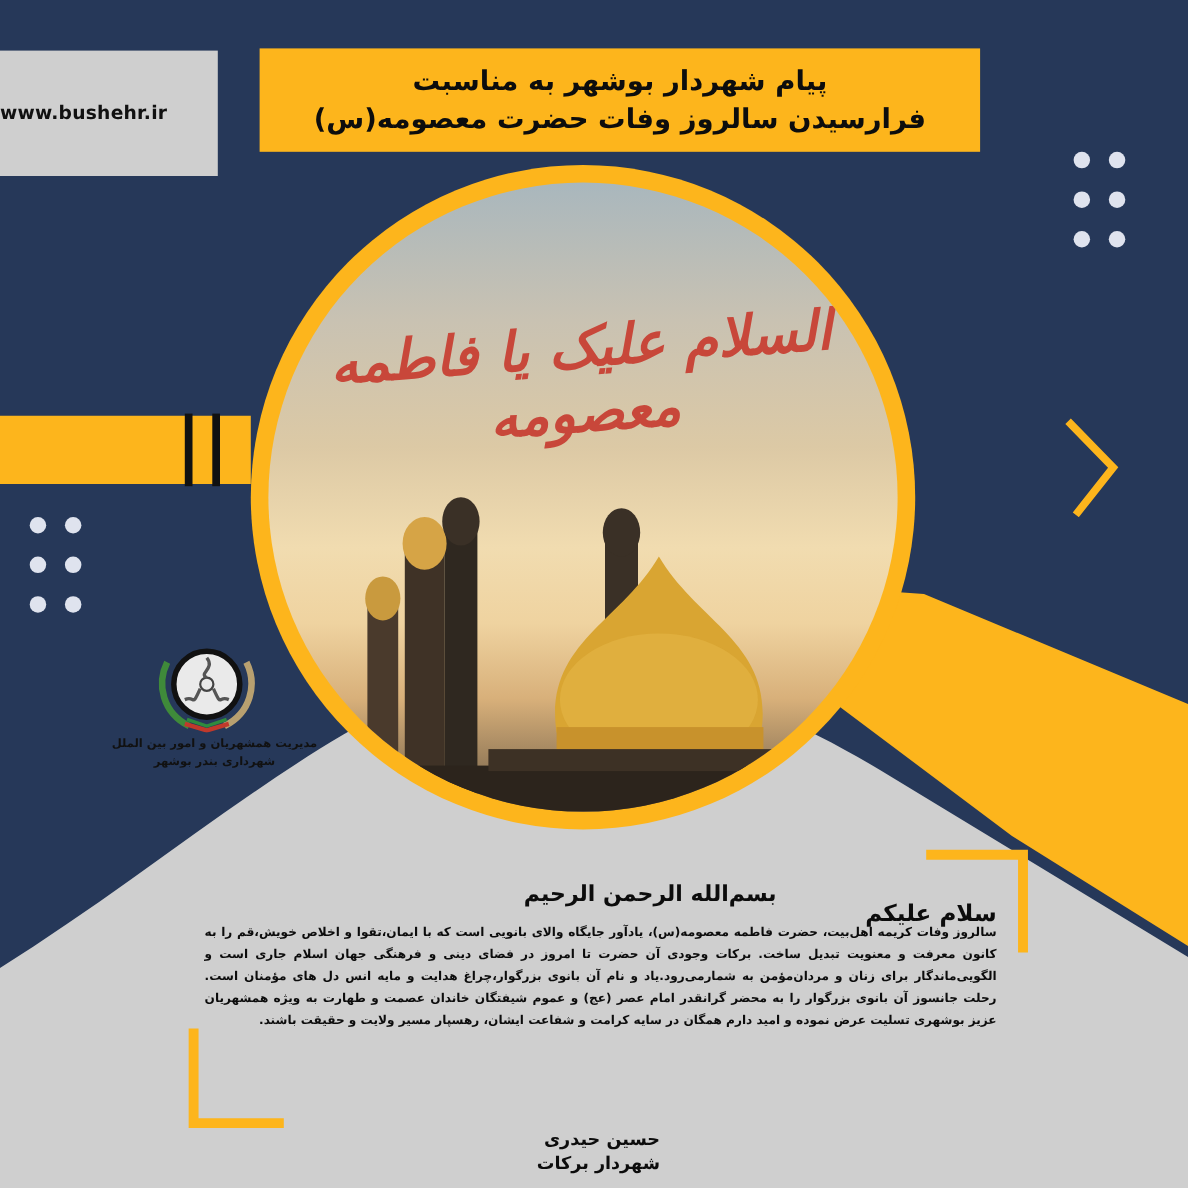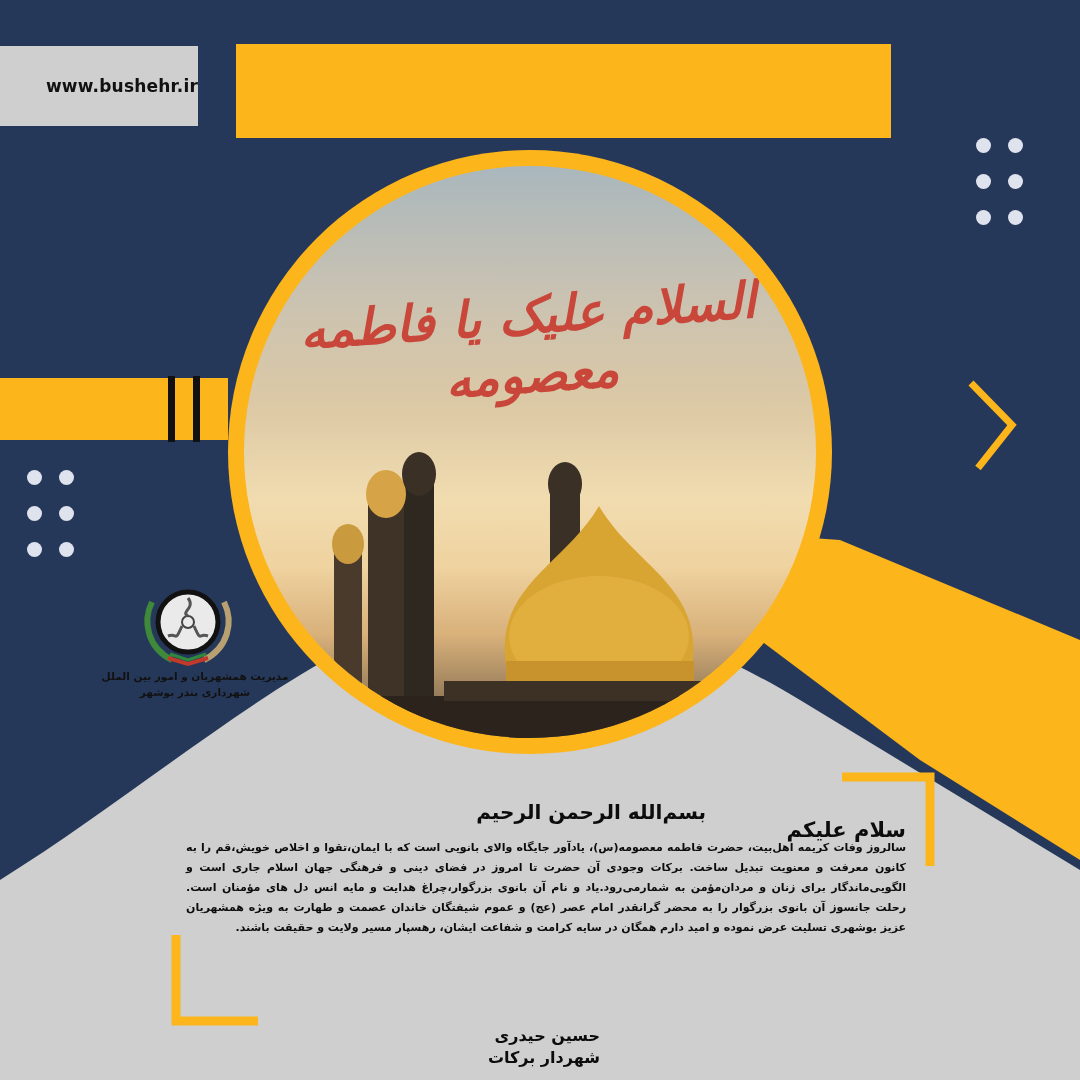--- a/index.html
+++ b/index.html
@@ -1,20 +1,20 @@
 <!DOCTYPE html>
 <html><head>
 <meta charset="utf-8">
 <style>
   * { margin:0; padding:0; box-sizing:border-box; }
   html, body { width:1080px; height:1080px; overflow:hidden; }
   body { position:relative; background:#263859; font-family:"DejaVu Sans", sans-serif; }
   .abs { position:absolute; }
   .grey-bg { left:0; top:0; width:1080px; height:1080px; }
-  .website-box { left:0; top:46px; width:198px; height:80px; background:#cfcfcf; display:flex; align-items:center; justify-content:flex-end; }
+  .website-box { left:0; top:46px; width:198px; height:114px; background:#cfcfcf; display:flex; align-items:center; justify-content:flex-start; }
   .website-box span { font-family:"DejaVu Sans", sans-serif; font-weight:bold; font-size:17px; color:#111; letter-spacing:0.2px; }
   .title-box { left:236px; top:44px; width:655px; height:94px; background:#fdb51c; display:flex; flex-direction:column; justify-content:center; align-items:center; direction:rtl; }
   .title-box div { font-family:"DejaVu Sans", sans-serif; font-weight:bold; font-size:25px; color:#0d0d0d; line-height:34px; text-align:center; }
   .dots { display:grid; grid-template-columns:16px 16px; grid-template-rows:16px 16px 16px; column-gap:16px; row-gap:20px; }
   .dot { width:15px; height:15px; border-radius:50%; background:#dfe3ee; }
   .circle-ring { left:228px; top:150px; width:604px; height:604px; border-radius:50%; background:#fdb51c; }
   .circle-photo { left:244px; top:166px; width:572px; height:572px; border-radius:50%; overflow:hidden;
     background: linear-gradient(180deg, #a9b7bd 0%, #c9c2b2 22%, #dcc9a5 42%, #f1dcb0 58%, #efd3a0 70%, #d8b07a 82%, #6b5a45 100%); }
   .calligraphy { position:absolute; left:0; right:0; top:120px; text-align:center; direction:rtl; font-family:"DejaVu Serif", serif; font-weight:bold; font-style:italic; font-size:50px; color:#c8473a; transform:rotate(-4deg); }
   .photo-sub { position:absolute; left:0; right:20px; top:230px; text-align:center; direction:rtl; font-family:"DejaVu Sans", sans-serif; font-size:18px; color:#3a2a1c; }
@@ -44,20 +44,22 @@
   <polyline points="842,777 930,777 930,866" fill="none" stroke="#fdb51c" stroke-width="9"></polyline>
 
   <polyline points="176,935 176,1021 258,1021" fill="none" stroke="#fdb51c" stroke-width="9"></polyline>
 </svg>
 
 <div class="abs website-box">
   <span>www.bushehr.ir</span>
 </div>
 
 <div class="abs title-box">
+  <div>پیام شهردار بوشهر به مناسبت</div>
+  <div>فرارسیدن سالروز وفات حضرت معصومه(س)</div>
 </div>
 
 <div class="abs dots" style="left:976px; top:138px;">
   <div class="dot"></div>
     <div class="dot"></div>
   <div class="dot"></div>
     <div class="dot"></div>
   <div class="dot"></div>
     <div class="dot"></div>
 </div>

